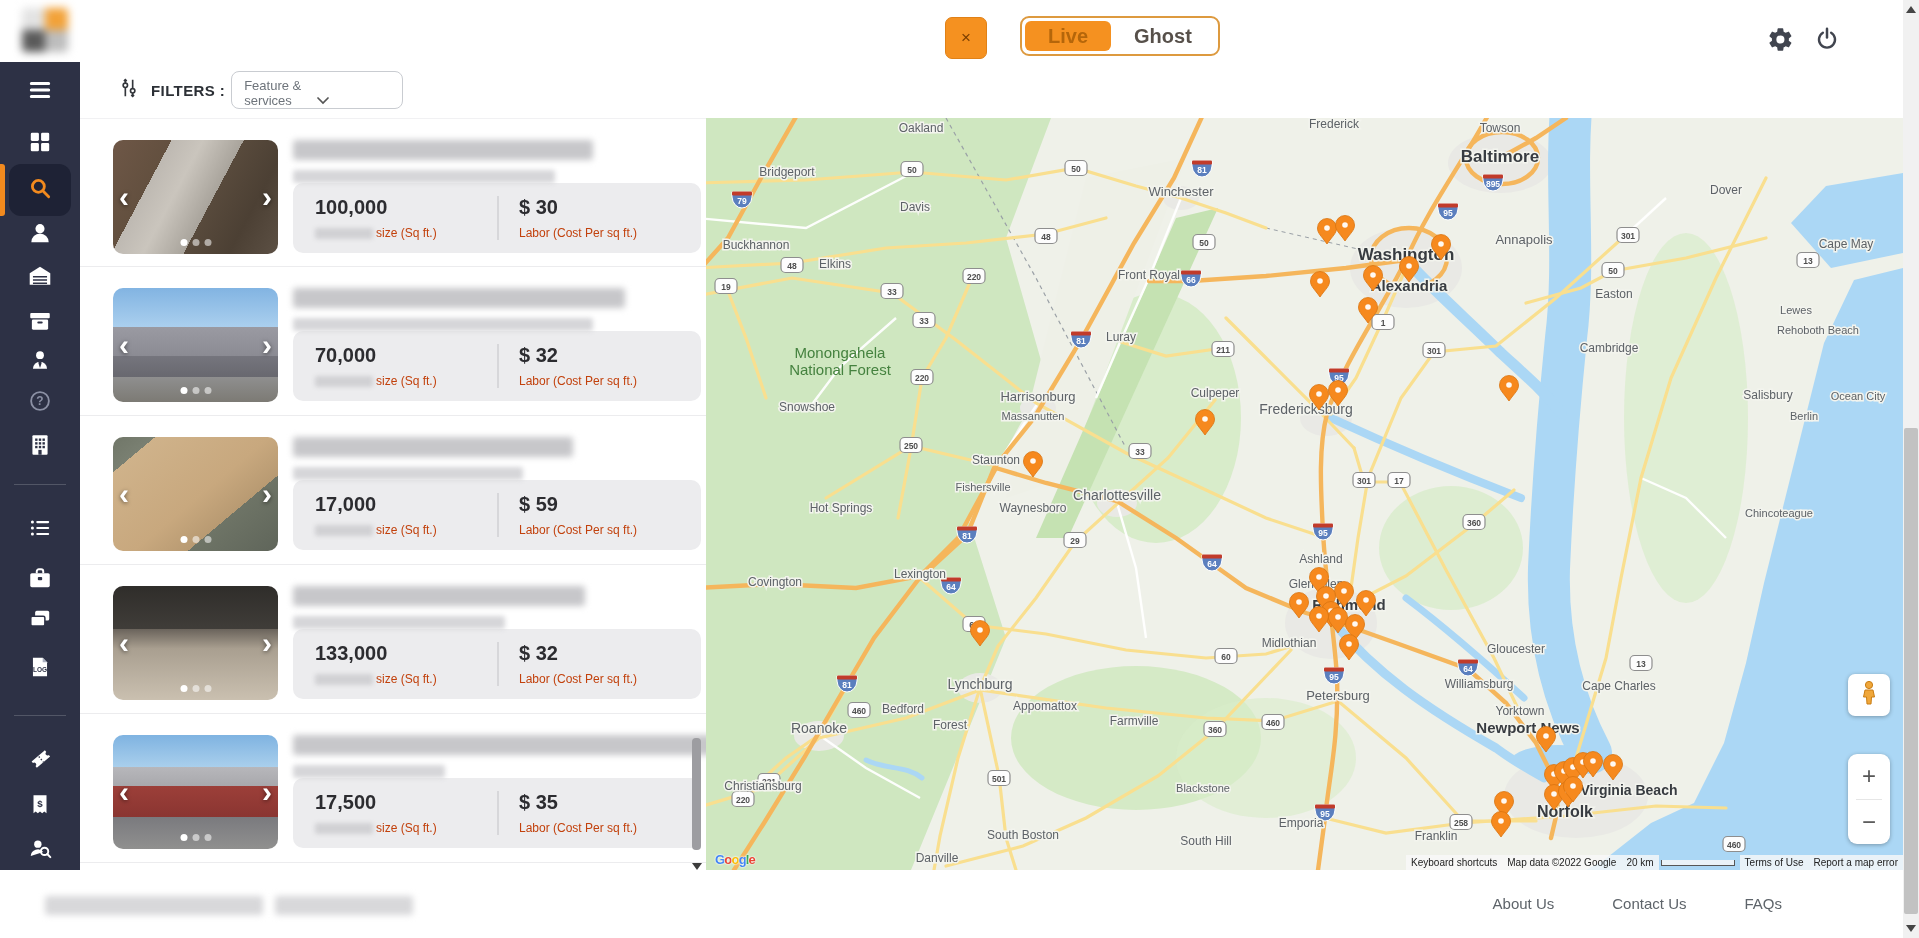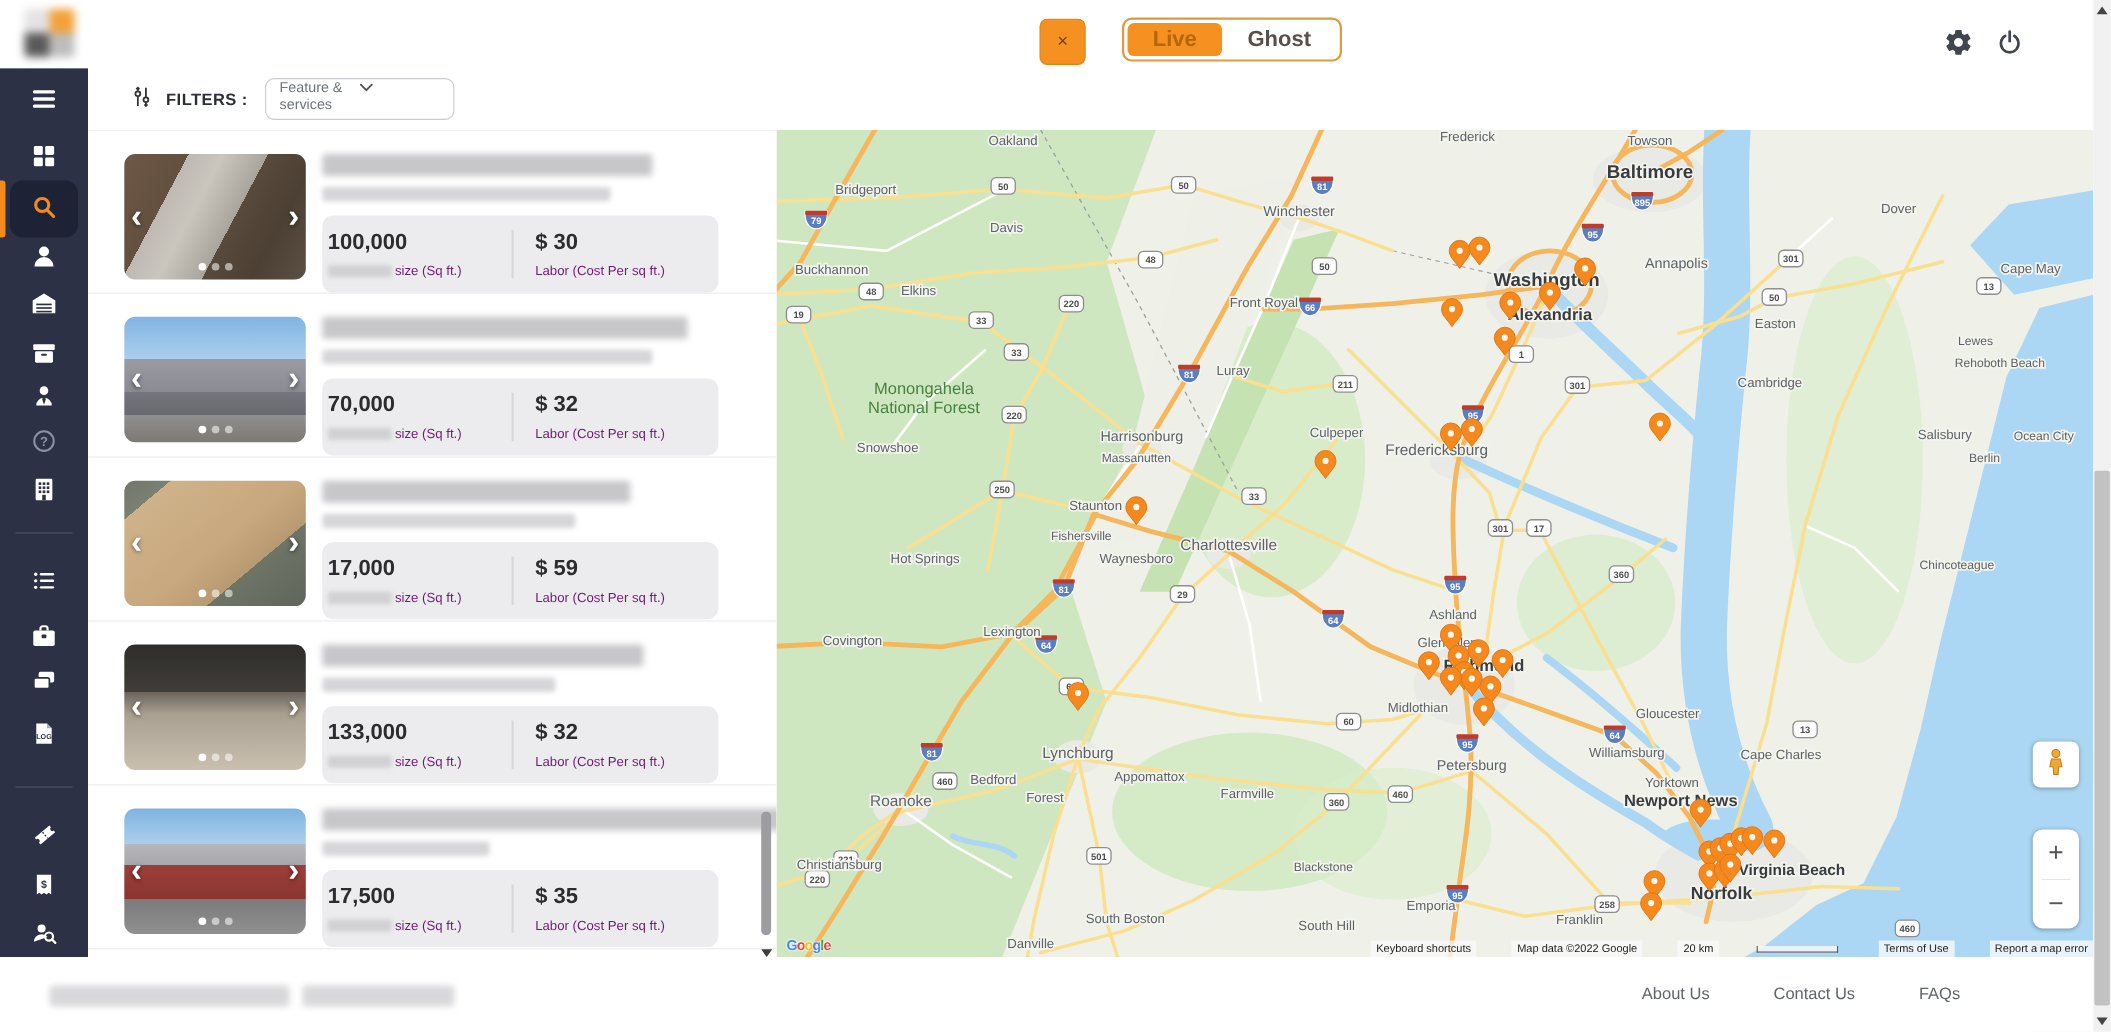--- a/index.html
+++ b/index.html
@@ -31,64 +31,64 @@
   .sb-item{position:absolute;left:50%;width:44px;height:44px;margin-left:-22px;transform:translateY(-50%);
     display:flex;align-items:center;justify-content:center;cursor:pointer;}
   .sb-item svg{width:26px;height:26px;}
   .sb-item.active{width:62px;height:52px;margin-left:-31px;background:#1e2235;border-radius:12px;}
   .sb-divider{position:absolute;left:14px;width:52px;height:1px;background:rgba(255,255,255,.18);}
   .active-bar{position:absolute;left:0;width:5px;height:52px;background:#f28a1e;border-radius:0 3px 3px 0;transform:translateY(-50%);}
   
   .filtersbar{position:absolute;left:80px;top:62px;width:626px;height:56px;background:#fff;display:flex;align-items:center;
     padding-left:38px;box-sizing:border-box;z-index:10;}
   .filters-label{font-size:15px;font-weight:bold;color:#2c3036;margin-left:11px;letter-spacing:.4px;}
-  .filters-dd{margin-left:16px;width:172px;height:38px;border:1px solid #c9ccd1;border-radius:8px;display:flex;
-    align-items:flex-start;padding:0 12px;box-sizing:border-box;cursor:pointer;background:#fff;}
+  .filters-dd{margin-left:6px;width:172px;height:38px;border:1px solid #c9ccd1;border-radius:8px;display:flex;
+    align-items:flex-end;padding:0 12px;box-sizing:border-box;cursor:pointer;background:#fff;}
   .filters-dd span{font-size:13px;color:#6e747b;flex:1;}
   
   .listpanel{position:absolute;left:80px;top:118px;width:626px;height:752px;background:#fff;overflow:hidden;}
   .card{position:relative;height:149px;border-bottom:1px solid #ececee;display:flex;padding:21px 26px 0 33px;box-sizing:border-box;}
   .card:first-child{border-top:1px solid #f1f1f3;}
   .card-img{width:165px;height:114px;border-radius:10px;position:relative;overflow:hidden;flex:none;cursor:pointer;}
   .car-arrow{position:absolute;top:50%;transform:translateY(-50%);color:#fff;font-size:30px;font-weight:bold;
     text-shadow:0 1px 4px rgba(0,0,0,.55);line-height:1;cursor:pointer;z-index:2;}
   .car-arrow.l{left:6px;} .car-arrow.r{right:6px;}
   .car-dots{position:absolute;bottom:8px;left:50%;transform:translateX(-50%);display:flex;gap:5px;z-index:2;}
   .car-dots i{width:7px;height:7px;border-radius:50%;background:rgba(255,255,255,.55);}
   .car-dots i:first-child{background:#fff;}
   .ph-aerial1{background:linear-gradient(118deg,#6e5747 0%,#63503f 26%,#beb9b2 26%,#cac5bd 40%,#a9a49c 58%,#584a3c 58%,#4c4034 78%,#5c5044 100%);}
   .ph-building{background:linear-gradient(180deg,#82b4e2 0%,#aacfee 34%,#9a9aa2 34%,#8b8b93 60%,#75757d 60%,#68686f 78%,#8f8f8f 78%,#7c7a74 100%);}
   .ph-aerial2{background:linear-gradient(140deg,#707668 0%,#7a8072 14%,#cfb28a 14%,#c8a87e 52%,#b89a72 70%,#6e7466 70%,#5f655a 100%);}
   .ph-interior{background:linear-gradient(180deg,#2f2d2a 0%,#403d39 38%,#6b645c 38%,#a99f90 55%,#cac0b0 100%);}
   .ph-dock{background:linear-gradient(180deg,#7fb3e1 0%,#a9cfec 28%,#b7b7bb 28%,#a8a8ac 45%,#9c3f39 45%,#8a3531 72%,#7a7a7e 72%,#90908f 100%);}
   .card-body{margin-left:15px;flex:1;}
   .blur-title{height:20px;background:#c7c7ca;border-radius:3px;filter:blur(3px);}
   .blur-addr{height:13px;margin-top:10px;background:#d6d6d9;border-radius:3px;filter:blur(2.5px);}
-  .stats{margin-top:13px;background:#ececee;border-radius:10px;display:flex;width:360px;padding:13px 0 13px 5px;box-sizing:border-box;}
+  .stats{background:#ececee;border-radius:10px;display:flex;width:408px;padding:13px 0 13px 22px;box-sizing:border-box;}
   .stat{flex:1;}
   .stat.left{border-right:2px solid #d7d7da;margin-right:20px;}
   .stat .val{font-size:20px;font-weight:bold;color:#2c2c30;}
-  .stat .lab{font-size:12px;color:#701a75;margin-top:7px;display:flex;align-items:center;white-space:nowrap;}
+  .stat .lab{font-size:12px;color:#c2410c;margin-top:7px;display:flex;align-items:center;white-space:nowrap;}
   .blurchip{display:inline-block;width:58px;height:11px;background:#d1d1d4;border-radius:2px;filter:blur(2px);margin-right:3px;}
   .list-scroll{position:absolute;right:3px;top:0;width:11px;height:752px;}
   .list-thumb{position:absolute;left:0;top:620px;width:9px;height:112px;background:#9d9da1;border-radius:4px;}
   .list-arrow{position:absolute;bottom:0;left:0;width:0;height:0;border-left:5px solid transparent;border-right:5px solid transparent;border-top:7px solid #3c3c3c;}
   
   .map{position:absolute;left:706px;top:118px;width:1197px;height:752px;background:#eef0e8;overflow:hidden;cursor:grab;}
   .map svg.base{position:absolute;left:0;top:0;}
   .map-city{paint-order:stroke;stroke:#f3f4ee;stroke-width:3px;fill:#5d6267;}
   .map-city.big{fill:#383c41;font-weight:bold;}
   .map-city.forest{fill:#45823f;stroke:none;}
   .pegman{position:absolute;right:13px;top:556px;width:42px;height:42px;background:#fff;border-radius:7px;
     box-shadow:0 1px 4px rgba(0,0,0,.3);display:flex;align-items:center;justify-content:center;cursor:pointer;}
   .zoomctl{position:absolute;right:13px;top:636px;width:42px;height:90px;background:#fff;border-radius:9px;
     box-shadow:0 1px 4px rgba(0,0,0,.3);display:flex;flex-direction:column;}
   .zoomctl .zbtn{flex:1;display:flex;align-items:center;justify-content:center;font-size:24px;color:#565656;cursor:pointer;}
   .zoomctl .zsep{height:1px;background:#e6e6e6;margin:0 8px;}
-  .map-attr{position:absolute;right:0;bottom:0;height:15px;display:flex;align-items:center;font-size:10px;color:#222;z-index:5;gap:32px;}
+  .map-attr{position:absolute;right:0;bottom:0;height:15px;display:flex;align-items:center;font-size:10px;color:#222;z-index:5;}
   .map-attr span{background:rgba(249,249,249,.8);padding:0 5px;line-height:15px;white-space:nowrap;}
   .scale-bar{width:62px;height:5px;border:1px solid #565656;border-top:none;margin:0 5px 0 2px;background:rgba(249,249,249,.4);}
   .glogo{position:absolute;left:9px;bottom:3px;font-size:13px;font-weight:bold;letter-spacing:-.8px;z-index:5;
     text-shadow:0 0 2px #fff,0 0 2px #fff;}
   
   .footer{position:absolute;left:0;top:870px;width:1848px;height:68px;background:#fff;z-index:25;}
   .footer-blur{position:absolute;left:45px;top:26px;display:flex;gap:12px;}
   .footer-blur i{display:block;height:19px;background:#d8d8da;border-radius:3px;filter:blur(3px);}
   .footer-links{position:absolute;right:66px;top:25px;display:flex;gap:58px;}
   .footer-links a{font-size:15px;color:#5e646a;text-decoration:none;cursor:pointer;}

